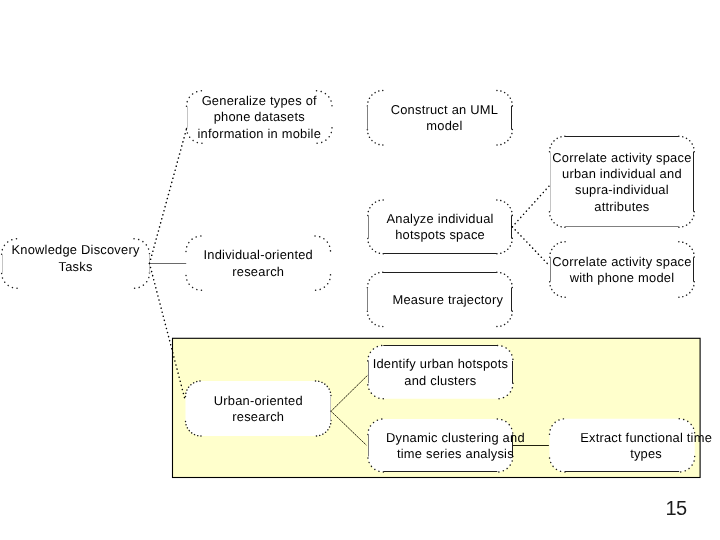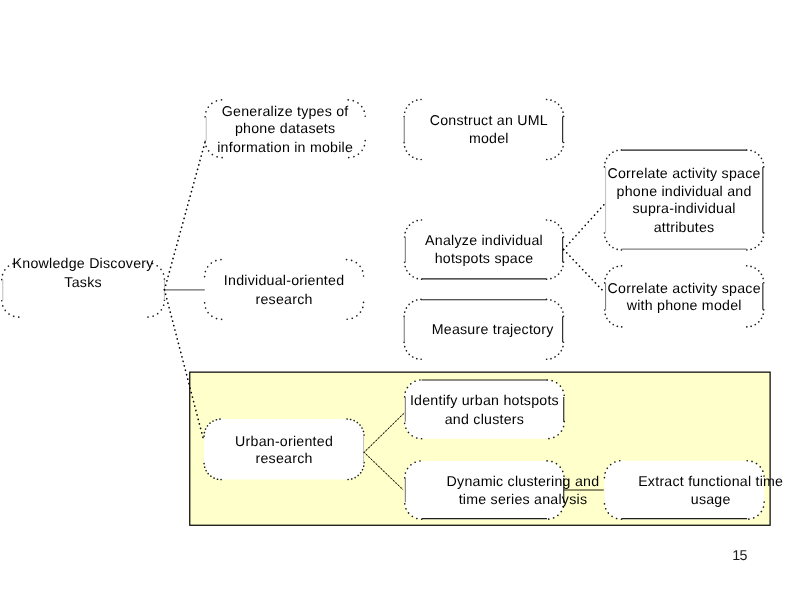--- a/index.html
+++ b/index.html
@@ -5,21 +5,21 @@
 <style>
   html,body{margin:0;padding:0;}
   body{width:720px;height:540px;background:#ffffff;
        font-family:"Liberation Sans",sans-serif;overflow:hidden;}
   #slide{position:relative;width:720px;height:540px;background:#fff;}
   #texts{-webkit-font-smoothing:antialiased;text-rendering:geometricPrecision;}
   svg.layer{position:absolute;left:0;top:0;width:720px;height:540px;}
   .nodetext{position:absolute;text-align:center;font-size:12.9px;letter-spacing:0.22px;line-height:16.35px;
             color:#000;display:flex;align-items:center;justify-content:center;}
   .nodetext span.l{display:block;white-space:nowrap;}
-  #pagenum{position:absolute;font-size:13px;letter-spacing:-0.6px;color:#1c1c1c;-webkit-font-smoothing:antialiased;}
+  #pagenum{position:absolute;font-size:20px;letter-spacing:-0.6px;color:#1c1c1c;-webkit-font-smoothing:antialiased;}
 </style>
 </head>
 <body>
 
 <div id="slide">
   <svg class="layer" id="gfx" viewBox="0 0 720 540">
       <rect x="172.5" y="338.3" width="527.6" height="139.2" fill="#ffffcc" stroke="#000000" stroke-width="1.1"></rect>
       <g>
         <path d="M17.1 238.8 H134 A15.5 15.5 0 0 1 149.5 254.3 V272.8 A15.5 15.5 0 0 1 134 288.3 H17.1 A15.5 15.5 0 0 1 1.6 272.8 V254.3 A15.5 15.5 0 0 1 17.1 238.8 Z" fill="#ffffff" stroke="none"></path>
         <path d="M134 238.8 A15.5 15.5 0 0 1 149.5 254.3" fill="none" stroke="#1a1a1a" stroke-width="1.45" stroke-dasharray="0.1 4.6" stroke-linecap="round"></path>
@@ -146,21 +146,21 @@
         <line x1="331" y1="411.2" x2="367.6" y2="375.3" stroke-width="0.8" stroke="#6e6a44"></line>
         <line x1="331" y1="411.2" x2="367.6" y2="375.3" stroke-width="1" stroke="#000" stroke-dasharray="0.1 3.0" stroke-linecap="round"></line>
       </g>
       <g>
         <line x1="331" y1="411.2" x2="366.6" y2="445.4" stroke-width="0.8" stroke="#6e6a44"></line>
         <line x1="331" y1="411.2" x2="366.6" y2="445.4" stroke-width="1" stroke="#000" stroke-dasharray="0.1 3.0" stroke-linecap="round"></line>
       </g>
       <line x1="512.6" y1="445.5" x2="548.9" y2="445.5" stroke-width="1" stroke="#20200e"></line>
     </svg>
   <div id="texts">
-      <div class="nodetext" style="left: 1.6px; top: 224px; width: 147.9px; height: 49.5px;">
+      <div class="nodetext" style="left: 1.6px; top: 234px; width: 147.9px; height: 49.5px;">
         <div style="width: 100%;">
           <span class="l">Knowledge Discovery</span>
           <span class="l">Tasks</span>
         </div>
       </div>
       <div class="nodetext" style="left: 186.5px; top: 91.4px; width: 145.5px; height: 52.5px;">
         <div style="width: 100%; text-align: center;">
           <span class="l">Generalize types of</span>
           <span class="l">phone datasets</span>
           <span class="l">information in mobile</span>
@@ -185,21 +185,21 @@
         </div>
       </div>
       <div class="nodetext" style="left: 367.4px; top: 272.8px; width: 144.9px; height: 54.4px;">
         <div style="width: 100%; padding-left: 16px;">
           <span class="l">Measure trajectory</span>
         </div>
       </div>
       <div class="nodetext" style="left: 549.5px; top: 136.9px; width: 144.8px; height: 90.9px;">
         <div style="width: 100%;">
           <span class="l">Correlate activity space</span>
-          <span class="l">phone individual and</span>
+          <span class="l">urban individual and</span>
           <span class="l">supra-individual</span>
           <span class="l">attributes</span>
         </div>
       </div>
       <div class="nodetext" style="left: 549.7px; top: 242.3px; width: 144.6px; height: 55.5px;">
         <div style="width: 100%;">
           <span class="l">Correlate activity space</span>
           <span class="l">with phone model</span>
         </div>
       </div>
@@ -208,27 +208,27 @@
           <span class="l">Urban-oriented</span>
           <span class="l">research</span>
         </div>
       </div>
       <div class="nodetext" style="left: 367.8px; top: 346px; width: 145.2px; height: 53.4px;">
         <div style="width: 100%;">
           <span class="l">Identify urban hotspots</span>
           <span class="l">and clusters</span>
         </div>
       </div>
-      <div class="nodetext" style="left: 367.9px; top: 419.6px; width: 175px; height: 53px; padding-left: 20px;">
+      <div class="nodetext" style="left: 367.9px; top: 419.6px; width: 175px; height: 53px;">
         <div style="width: 100%;">
           <span class="l">Dynamic clustering and</span>
           <span class="l">time series analysis</span>
         </div>
       </div>
       <div class="nodetext" style="left: 549.5px; top: 419.4px; width: 145.2px; height: 53.2px; padding-left: 24px;">
         <div style="width: 100%;">
           <span class="l">Extract functional time</span>
-          <span class="l">usage</span>
+          <span class="l">types</span>
         </div>
       </div>
     </div>
   <div id="pagenum" style="left:665.6px;top:497.2px;">15</div>
 </div>
 
 </body></html>

